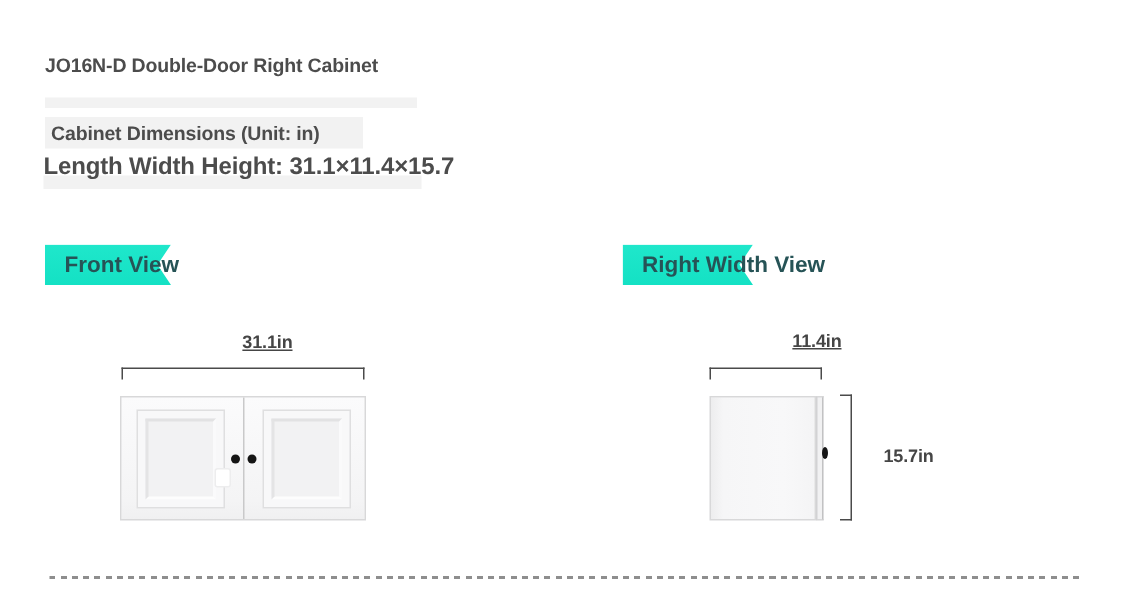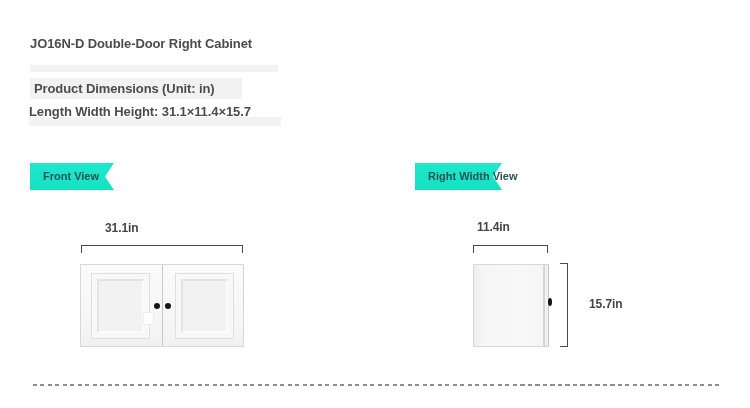--- a/index.html
+++ b/index.html
@@ -22,46 +22,46 @@
   .subtitle-box{
     left:30px;top:78px;width:212px;height:21px;
     background:var(--highlight-bar,#f2f2f2);z-index:1;
   }
   .subtitle-text{
     padding-left:4px;font-size:13px;font-weight:700;line-height:21px;
     color:var(--heading-text,#4c4c4c);letter-spacing:-0.1px;white-space:nowrap;
   }
   .dims-line{
     left:29px;top:104px;z-index:2;
-    font-size:13px;font-weight:700;line-height:15px;
+    font-size:16px;font-weight:700;line-height:15px;
     color:var(--heading-text,#4c4c4c);letter-spacing:-0.1px;white-space:nowrap;
   }
   .bar-dims{left:29px;top:117px;width:252px;height:9px;}
 
   
   .ribbon{height:27px;z-index:2;}
   .ribbon-bg{
     position:absolute;left:0;top:0;height:27px;width:100%;
     background:linear-gradient(180deg,#1fe7cb,var(--ribbon,#14e1c4));
     clip-path:polygon(0 0,100% 0,calc(100% - 9px) 50%,100% 100%,0 100%);
   }
   .ribbon-label{
     position:absolute;left:13px;top:0;line-height:27px;
-    font-size:11px;font-weight:700;letter-spacing:0px;
+    font-size:15px;font-weight:700;letter-spacing:0px;
     color:var(--ribbon-text,#265356);white-space:nowrap;z-index:3;
   }
   .ribbon-front{left:30px;top:163px;width:84px;}
   .ribbon-side{left:415px;top:163px;width:87px;}
 
   
   .dim-label{
     font-size:12px;font-weight:700;color:var(--dimension-text,#454545);
     letter-spacing:-0.1px;white-space:nowrap;
   }
-  .dim-center{text-align:left;}
+  .dim-center{text-align:right;text-decoration:underline;}
   .front-width-label{left:105px;top:221px;width:90px;}
   .side-width-label{left:477px;top:220px;width:84px;}
   .side-height-label{left:589px;top:297px;}
 
   .bracket-h{
     height:8px;box-sizing:border-box;
     border-top:1.5px solid var(--dimension-line,#4a4a4a);
     border-left:1.5px solid var(--dimension-line,#4a4a4a);
     border-right:1.5px solid var(--dimension-line,#4a4a4a);
   }
@@ -129,21 +129,21 @@
 </style>
 </head>
 <body>
 
 <div class="abs title-block">
   <div class="title-line">JO16N-D Double-Door Right Cabinet</div>
 </div>
 <div class="abs hl-bar bar-title"></div>
 
 <div class="abs subtitle-box">
-  <div class="subtitle-text">Product Dimensions (Unit: in)</div>
+  <div class="subtitle-text">Cabinet Dimensions (Unit: in)</div>
 </div>
 
 <div class="abs dims-line">Length Width Height: 31.1×11.4×15.7</div>
 <div class="abs hl-bar bar-dims"></div>
 
 <div class="abs ribbon ribbon-front">
   <div class="ribbon-bg"></div>
   <span class="ribbon-label">Front View</span>
 </div>
 

